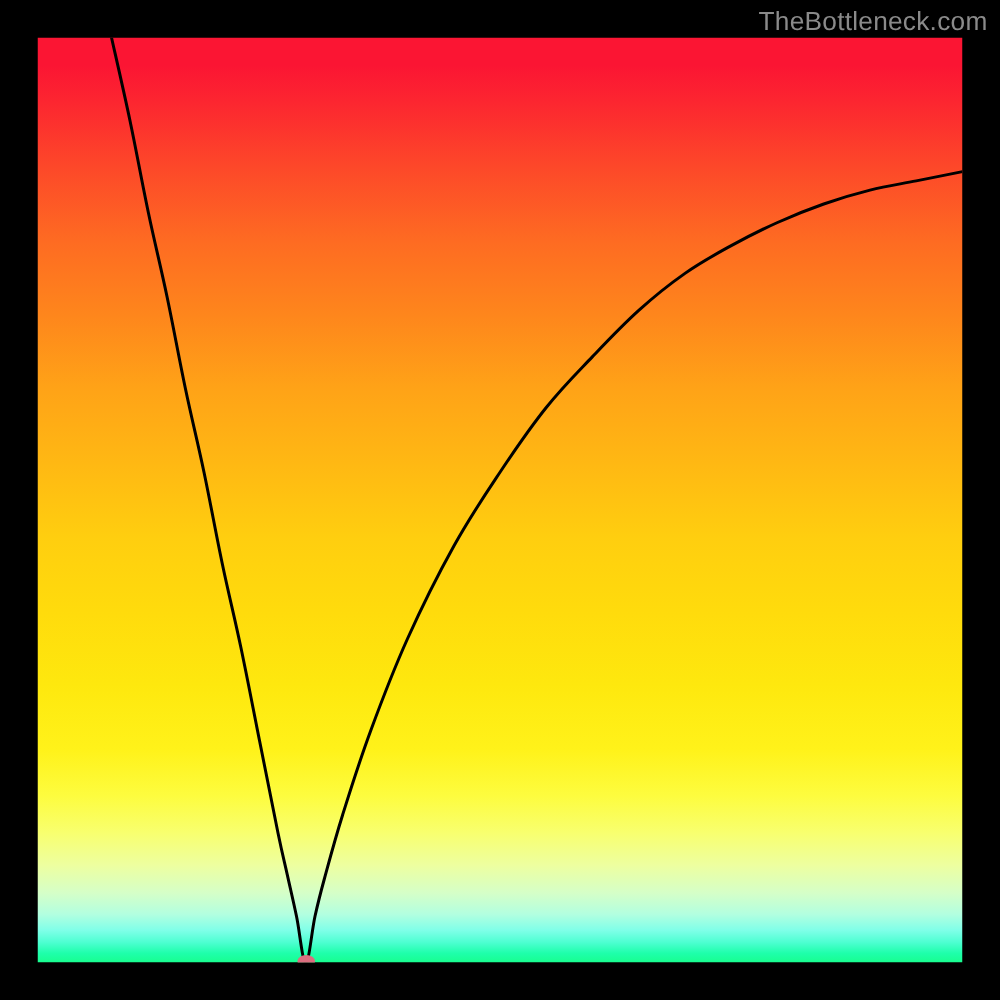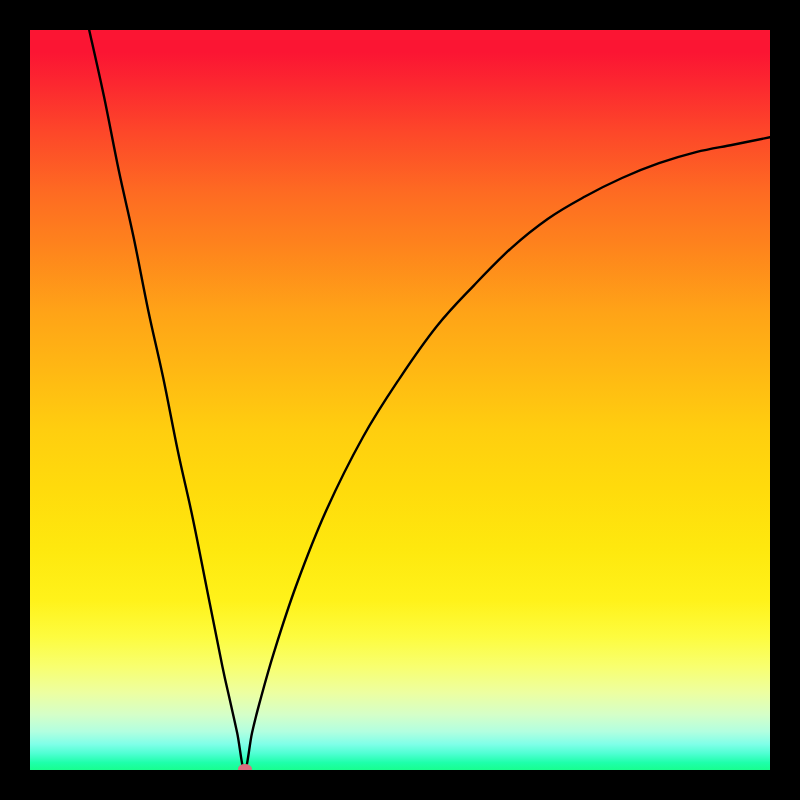--- a/index.html
+++ b/index.html
@@ -81,13 +81,14 @@
 <body>
 
 <div class="stage">
   <div class="plot">
     <div class="gradient"></div>
     <svg class="curve" viewBox="0 0 740 740" preserveAspectRatio="none">
       <path id="curve-path" fill="none" stroke="#000" stroke-width="2.4" stroke-linecap="round" stroke-linejoin="round" d="M 59.20 0.00 C 61.86 11.99, 68.67 41.29, 74.00 66.60 C 79.33 91.91, 83.47 115.29, 88.80 140.60 C 94.13 165.91, 98.27 181.89, 103.60 207.20 C 108.93 232.51, 113.07 255.89, 118.40 281.20 C 123.73 306.51, 127.87 322.49, 133.20 347.80 C 138.53 373.11, 142.67 396.49, 148.00 421.80 C 153.33 447.11, 157.47 463.09, 162.80 488.40 C 168.13 513.71, 172.27 535.76, 177.60 562.40 C 182.93 589.04, 188.40 617.09, 192.40 636.40 C 196.40 655.71, 197.14 657.71, 199.80 669.70 C 202.46 681.69, 204.54 690.35, 207.20 703.00 C 209.86 715.65, 211.94 740.00, 214.60 740.00 C 217.26 740.00, 219.34 714.99, 222.00 703.00 C 224.66 691.01, 225.40 688.05, 229.40 673.40 C 233.40 658.75, 237.54 642.91, 244.20 621.60 C 250.86 600.29, 257.08 580.31, 266.40 555.00 C 275.72 529.69, 284.01 507.64, 296.00 481.00 C 307.99 454.36, 319.68 430.98, 333.00 407.00 C 346.32 383.02, 356.68 367.78, 370.00 347.80 C 383.32 327.82, 393.68 312.65, 407.00 296.00 C 420.32 279.35, 430.68 269.29, 444.00 255.30 C 457.32 241.31, 467.68 230.29, 481.00 218.30 C 494.32 206.31, 504.68 198.02, 518.00 188.70 C 531.32 179.38, 541.68 173.83, 555.00 166.50 C 568.32 159.17, 578.68 153.99, 592.00 148.00 C 605.32 142.01, 615.68 137.86, 629.00 133.20 C 642.32 128.54, 652.68 125.43, 666.00 122.10 C 679.32 118.77, 689.68 117.36, 703.00 114.70 C 716.32 112.04, 733.34 108.63, 740.00 107.30"></path>
     </svg>
     <div class="bump" style="left: 207.6px; bottom: -4px;"></div>
   </div>
+  <div class="watermark">TheBottleneck.com</div>
 </div>
 
 </body></html>

